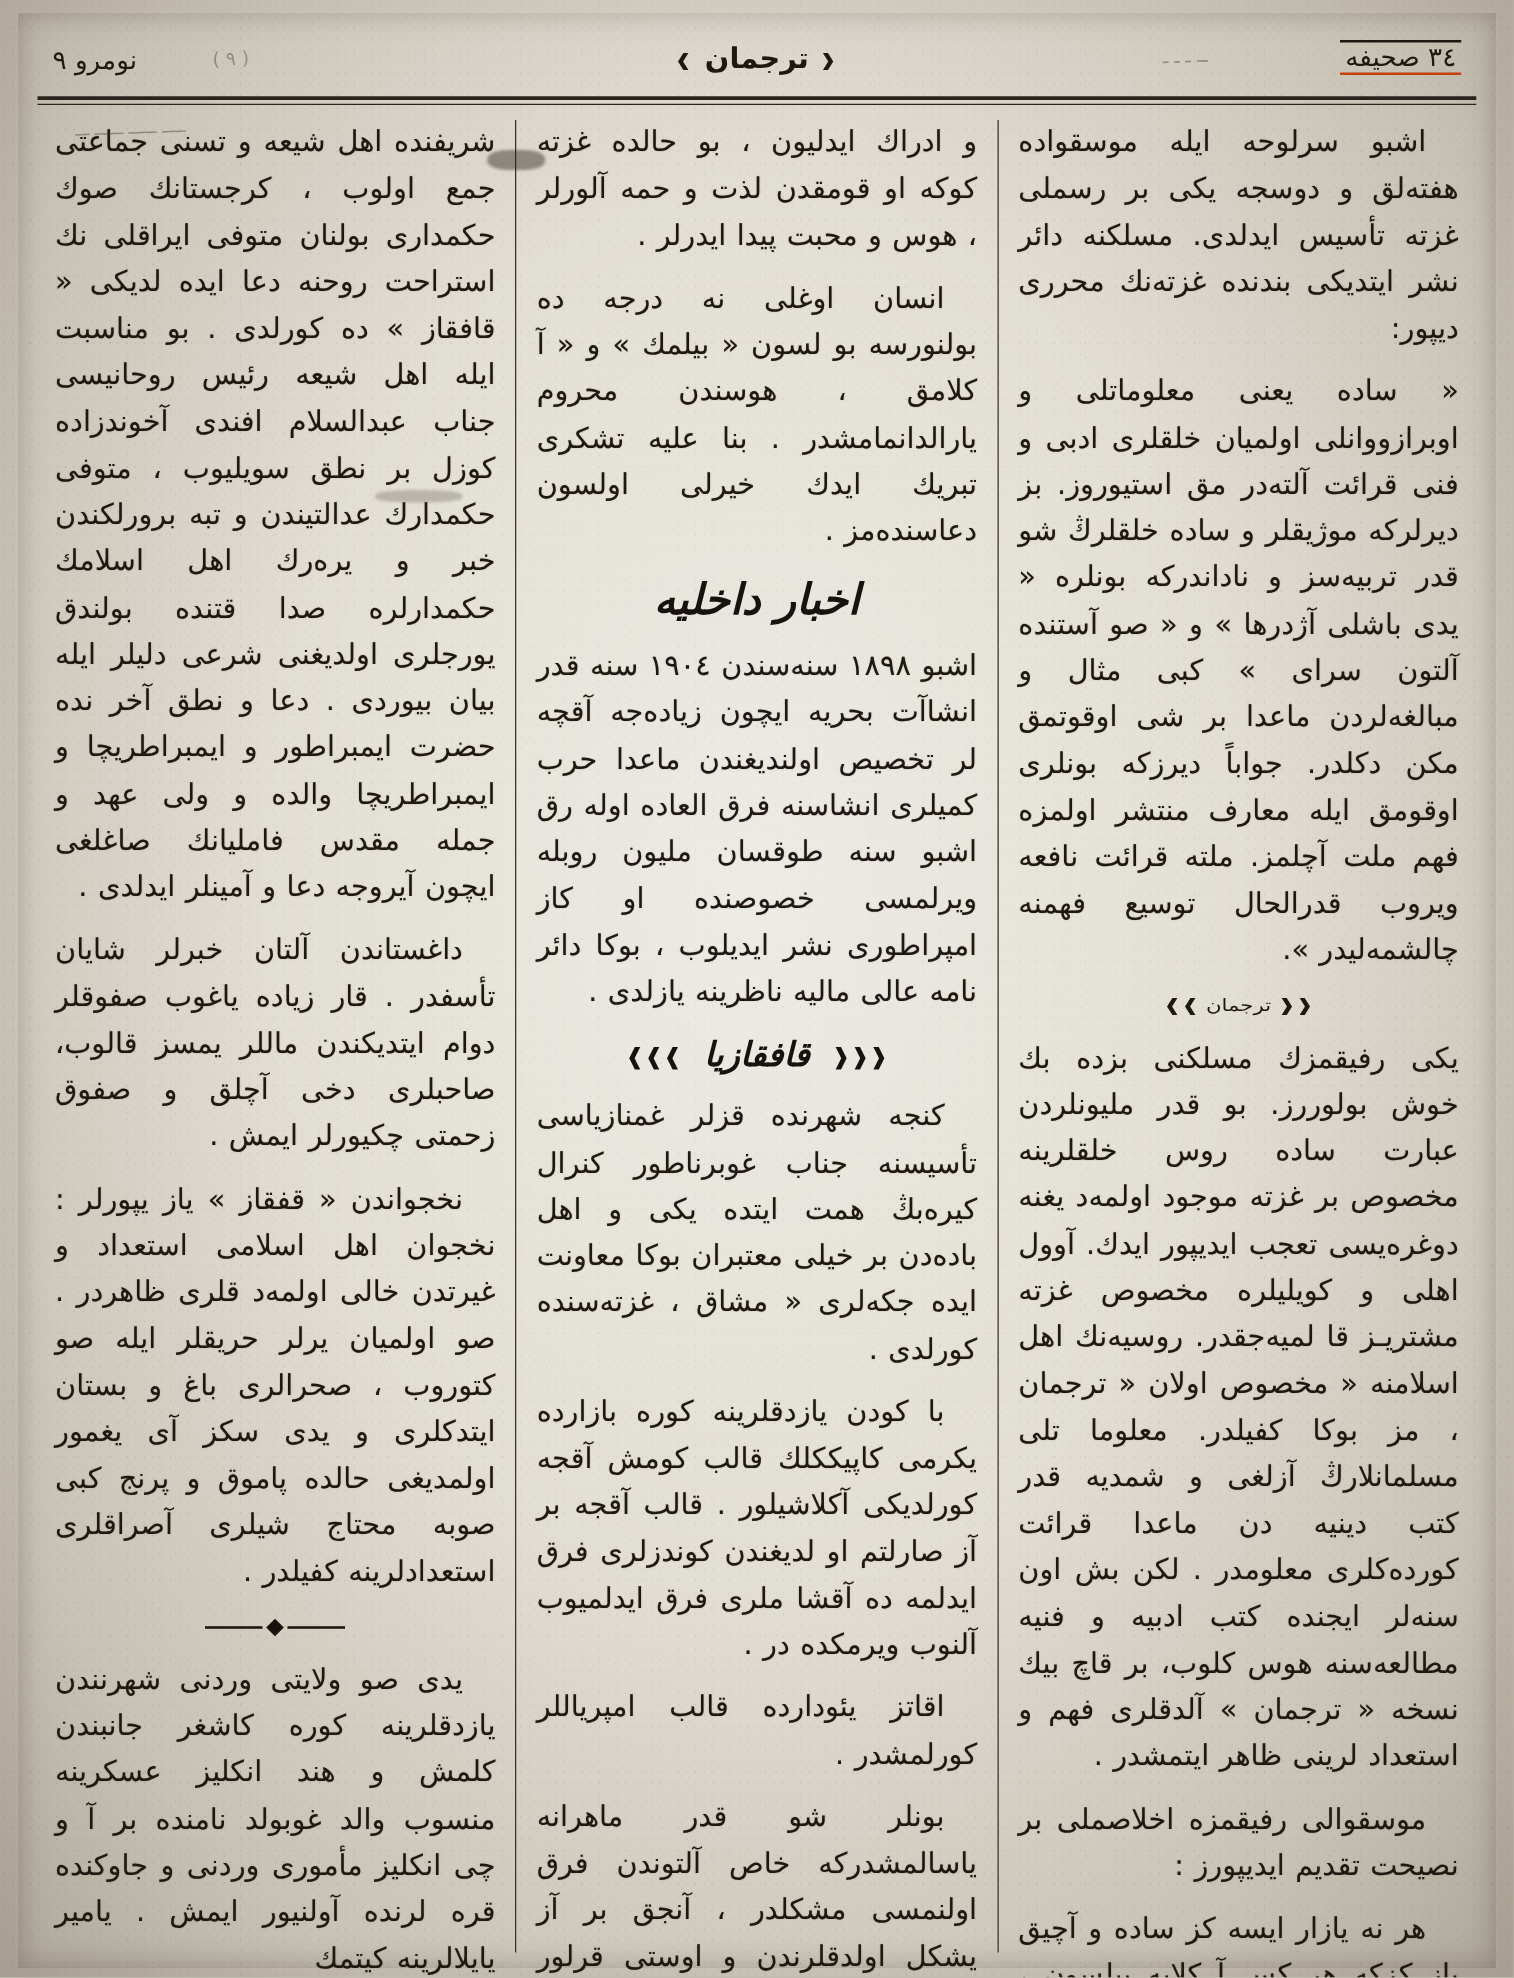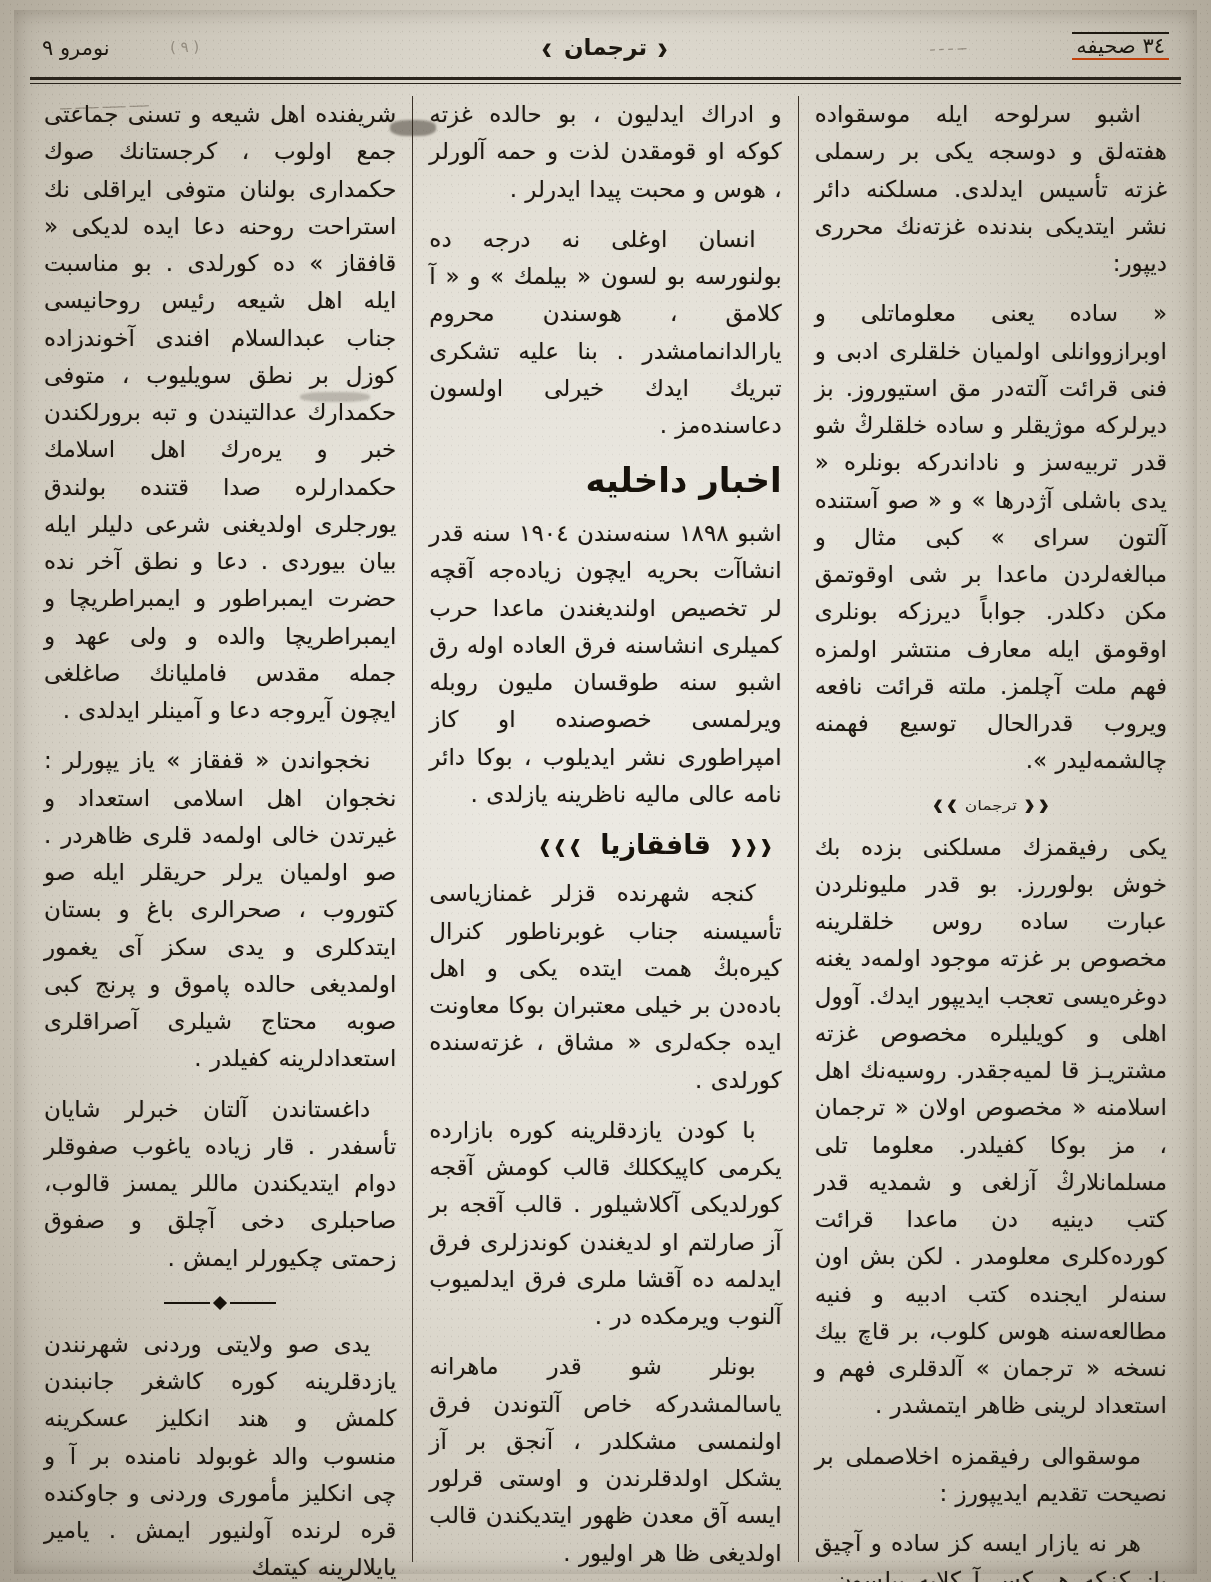--- a/index.html
+++ b/index.html
@@ -135,26 +135,28 @@
     text-justify: inter-word;
     word-spacing: 1px;
     color: #1e1810;
     text-shadow: 0 0 1px rgba(40,32,22,0.35);
   }
   p.para.indent {
     text-indent: 26px;
   }
 
   .section-head {
+    text-align: center;
     margin: 16px 0 14px 0;
     font-size: 34px;
     font-weight: bold;
     letter-spacing: 2px;
     color: #17120b;
     line-height: 1.2;
+    font-style: italic;
   }
   .section-head.small {
     font-size: 27px;
   }
   .section-head .orn-l, .section-head .orn-r {
     font-size: 18px;
     vertical-align: middle;
     margin: 0 8px;
     color: #17120b;
   }
@@ -264,28 +266,29 @@
       <p class="para">اشبو ١٨٩٨ سنەسندن ١٩٠٤ سنه قدر انشاآت بحریه ایچون زیادەجه آقچه لر تخصیص اولندیغندن ماعدا حرب کمیلری انشاسنه فرق العاده اوله رق اشبو سنه طوقسان ملیون روبله ویرلمسی خصوصنده او کاز امپراطوری نشر ایدیلوب ، بوکا دائر نامه عالی مالیه ناظرینه یازلدی .</p>
 
       <div class="section-head small">
         <span class="orn-r">❰❰❰</span>
         <span>قافقازیا</span>
         <span class="orn-l">❱❱❱</span>
       </div>
 
       <p class="para indent">کنجه شهرنده قزلر غمنازیاسی تأسیسنه جناب غوبرناطور کنرال کیرەبڭ همت ایتده یکی و اهل بادەدن بر خیلی معتبران بوکا معاونت ایده جکەلری « مشاق ، غزتەسنده کورلدی .</p>
       <p class="para indent">با کودن یازدقلرینه کوره بازارده یکرمی کاپیککلك قالب کومش آقجه کورلدیکی آکلاشیلور . قالب آقجه بر آز صارلتم او لدیغندن کوندزلری فرق ایدلمه ده آقشا ملری فرق ایدلمیوب آلنوب ویرمکده در .</p>
+      <p class="para indent">اقاتز یئودارده قالب امپریاللر کورلمشدر .</p>
       <p class="para indent">بونلر شو قدر ماهرانه یاسالمشدرکه خاص آلتوندن فرق اولنمسی مشکلدر ، آنجق بر آز یشکل اولدقلرندن و اوستی قرلور ایسه آق معدن ظهور ایتدیکندن قالب اولدیغی ظا هر اولیور .</p>
       <p class="para indent">فورل ٢٢ ده تفلیسك بیوك جامع ده</p>
     </div>
 
     <div class="col">
       <p class="para">شریفنده اهل شیعه و تسنی جماعتی جمع اولوب ، کرجستانك صوك حکمداری بولنان متوفی ایراقلی نك استراحت روحنه دعا ایده لدیکی « قافقاز » ده کورلدی . بو مناسبت ایله اهل شیعه رئیس روحانیسی جناب عبدالسلام افندی آخوندزاده کوزل بر نطق سویلیوب ، متوفی حکمدارك عدالتیندن و تبه برورلکندن خبر و یرەرك اهل اسلامك حکمدارلره صدا قتنده بولندق یورجلری اولدیغنی شرعی دلیلر ایله بیان بیوردی . دعا و نطق آخر نده حضرت ایمبراطور و ایمبراطریچا و ایمبراطریچا والده و ولی عهد و جمله مقدس فاملیانك صاغلغی ایچون آیروجه دعا و آمینلر ایدلدی .</p>
+      <p class="para indent">داغستاندن آلتان خبرلر شایان تأسفدر . قار زیاده یاغوب صفوقلر دوام ایتدیکندن ماللر یمسز قالوب، صاحبلری دخی آچلق و صفوق زحمتی چکیورلر ایمش .</p>
       <p class="para indent">نخجواندن « قفقاز » یاز یپورلر : نخجوان اهل اسلامی استعداد و غیرتدن خالی اولمەد قلری ظاهردر . صو اولمیان یرلر حریقلر ایله صو کتوروب ، صحرالری باغ و بستان ایتدکلری و یدی سکز آی یغمور اولمدیغی حالده پاموق و پرنج کبی صوبه محتاج شیلری آصراقلری استعدادلرینه کفیلدر .</p>
-      <p class="para indent">داغستاندن آلتان خبرلر شایان تأسفدر . قار زیاده یاغوب صفوقلر دوام ایتدیکندن ماللر یمسز قالوب، صاحبلری دخی آچلق و صفوق زحمتی چکیورلر ایمش .</p>
       <div class="divider">
         <span class="dash"></span><span class="dia"></span><span class="dash"></span>
       </div>
       <p class="para indent">یدی صو ولایتی وردنی شهرنندن یازدقلرینه کوره کاشغر جانبندن کلمش و هند انکلیز عسکرینه منسوب والد غوبولد نامنده بر آ و چی انکلیز مأموری وردنی و جاوکندە قره لرنده آولنیور ایمش . یامیر یایلالرینه کیتمك</p>
     </div>
 
   </div>
 </div>
 
 </body></html>

